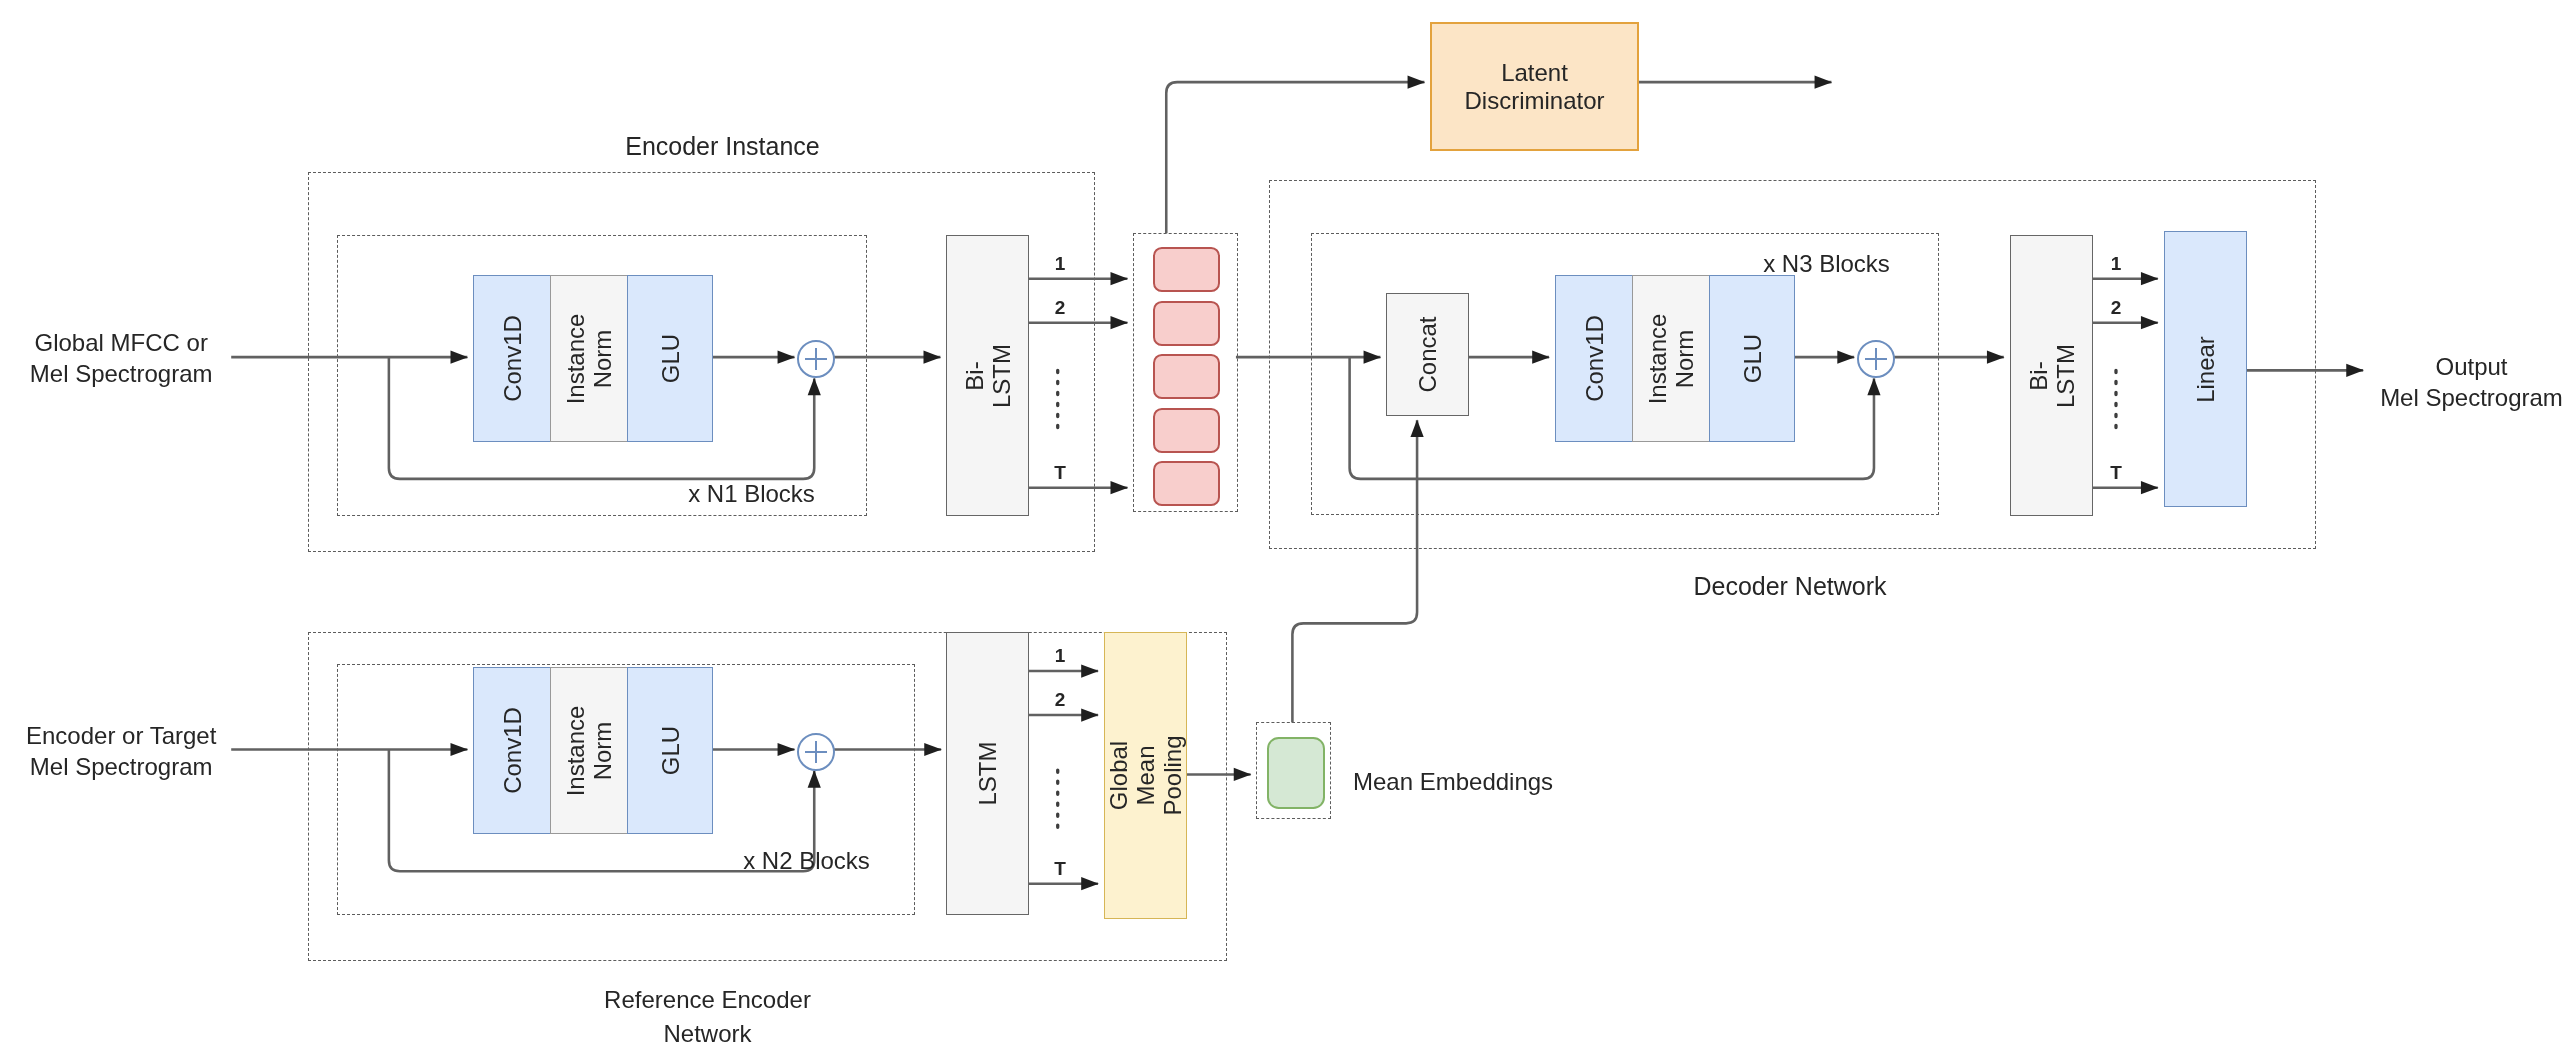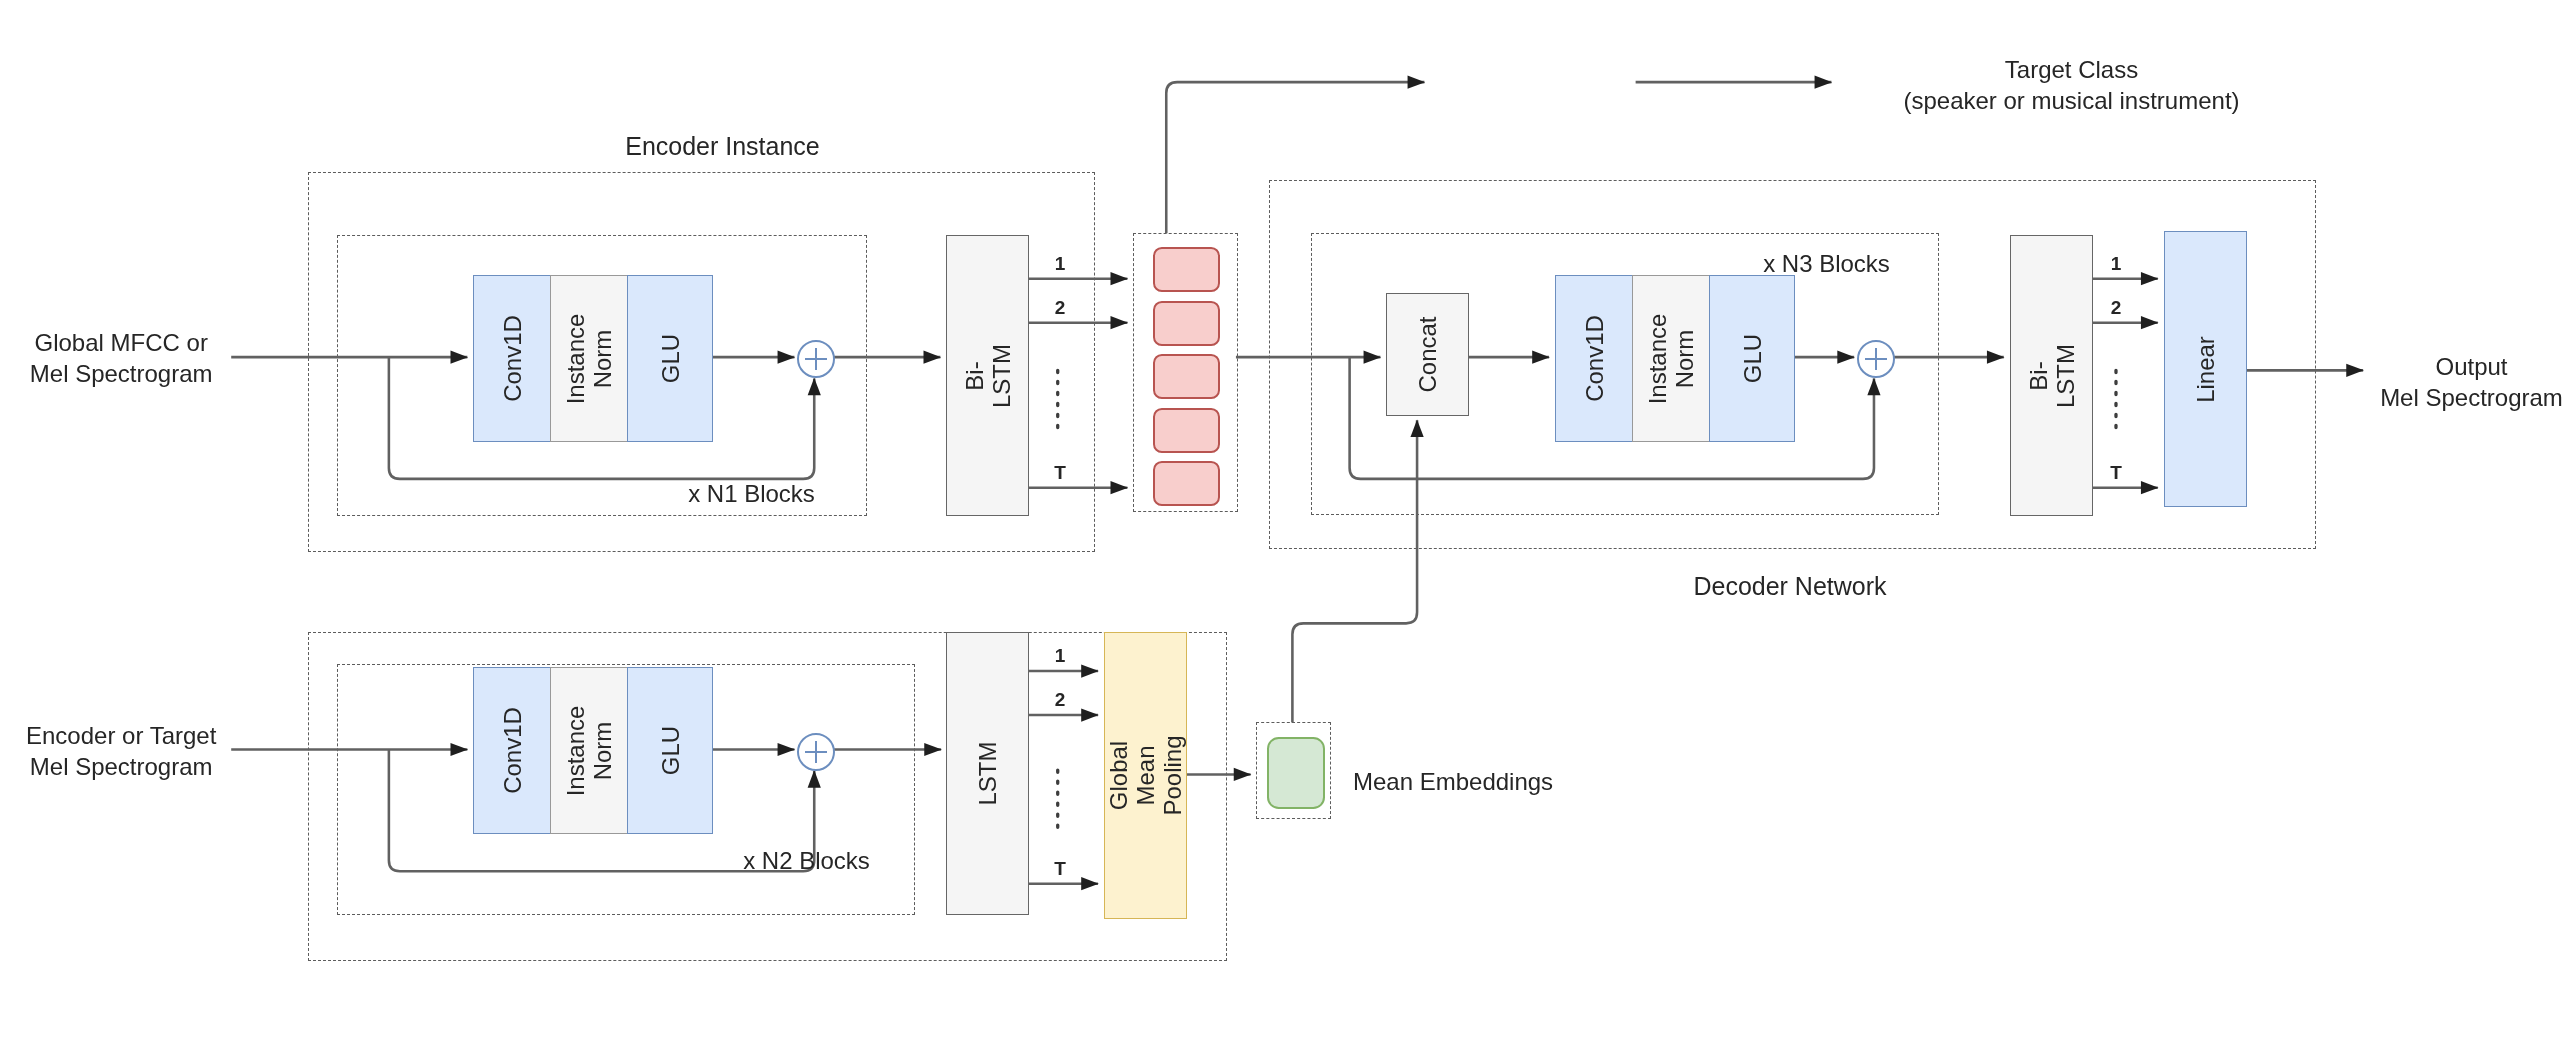--- a/index.html
+++ b/index.html
@@ -111,20 +111,26 @@
   <div class="box grayb" style="left:946px;top:235px;width:81px;height:279px">
     <span class="rlabel" style="width:264px">Bi-LSTM</span>
     </div>
 
   <div class="pinkblk" style="left:1153px;top:247px"></div>
   <div class="pinkblk" style="left:1153px;top:301px"></div>
   <div class="pinkblk" style="left:1153px;top:354px"></div>
   <div class="pinkblk" style="left:1153px;top:408px"></div>
   <div class="pinkblk" style="left:1153px;top:461px"></div>
 
+  <div class="box orange" style="left:1430px;top:22px;width:205px;height:125px">
+    <span>
+      <span style="display:block">Latent</span>
+      <span style="display:block">Discriminator</span>
+    </span>
+    </div>
 
   <div class="box grayb" style="left:1386px;top:293px;width:81px;height:121px">
     <span class="rlabel" style="width:110px">Concat</span>
     </div>
   <div class="box blue" style="left:1555px;top:275px;width:77px;height:165px">
     <span class="rlabel" style="width:147px">Conv1D</span>
     </div>
   <div class="box grayn" style="left:1632px;top:275px;width:77px;height:165px">
     <span class="rlabel" style="width:132px">Instance Norm</span>
     </div>
@@ -160,39 +166,39 @@
   <div class="lbl title" style="left:576px;top:131px;width:293px">Encoder Instance</div>
   <div class="lbl" style="left:14.7px;top:327px;width:213px">
     <span style="display:block">Global MFCC or</span>
     <span style="display:block">Mel Spectrogram</span>
   </div>
   <div class="lbl right" style="left:660px;top:478px;width:183px">x N1 Blocks</div>
   <div class="lbl small" style="left:1049px;top:254px;width:22px">1</div>
   <div class="lbl small" style="left:1049px;top:298px;width:22px">2</div>
   <div class="lbl small" style="left:1049px;top:463px;width:22px">T</div>
 
-  <div class="lbl" style="left:1881px;top:54px;width:381px">
-    <span style="display:block">Target Class</span>
-    <span style="display:block">(speaker or musical instrument)</span>
-  </div>
 
   <div class="lbl right" style="left:1735px;top:248px;width:183px">x N3 Blocks</div>
   <div class="lbl title" style="left:1636px;top:571px;width:308px">Decoder Network</div>
   <div class="lbl small" style="left:2105px;top:254px;width:22px">1</div>
   <div class="lbl small" style="left:2105px;top:298px;width:22px">2</div>
   <div class="lbl small" style="left:2105px;top:463px;width:22px">T</div>
   <div class="lbl" style="left:2369px;top:351px;width:205px">
     <span style="display:block">Output</span>
     <span style="display:block">Mel Spectrogram</span>
   </div>
 
   <div class="lbl" style="left:14.7px;top:720px;width:213px">
     <span style="display:block">Encoder or Target</span>
     <span style="display:block">Mel Spectrogram</span>
   </div>
   <div class="lbl right" style="left:715px;top:845px;width:183px">x N2 Blocks</div>
   <div class="lbl small" style="left:1049px;top:646px;width:22px">1</div>
   <div class="lbl small" style="left:1049px;top:690px;width:22px">2</div>
   <div class="lbl small" style="left:1049px;top:859px;width:22px">T</div>
   <div class="lbl left" style="left:1353px;top:766px;width:308px">Mean Embeddings</div>
+  <div class="lbl" style="left:561px;top:983px;width:293px;line-height:34px">
+    <span style="display:block">Reference Encoder</span>
+    <span style="display:block">Network</span>
+  </div>
 
 </div>
 
 
 </body></html>

